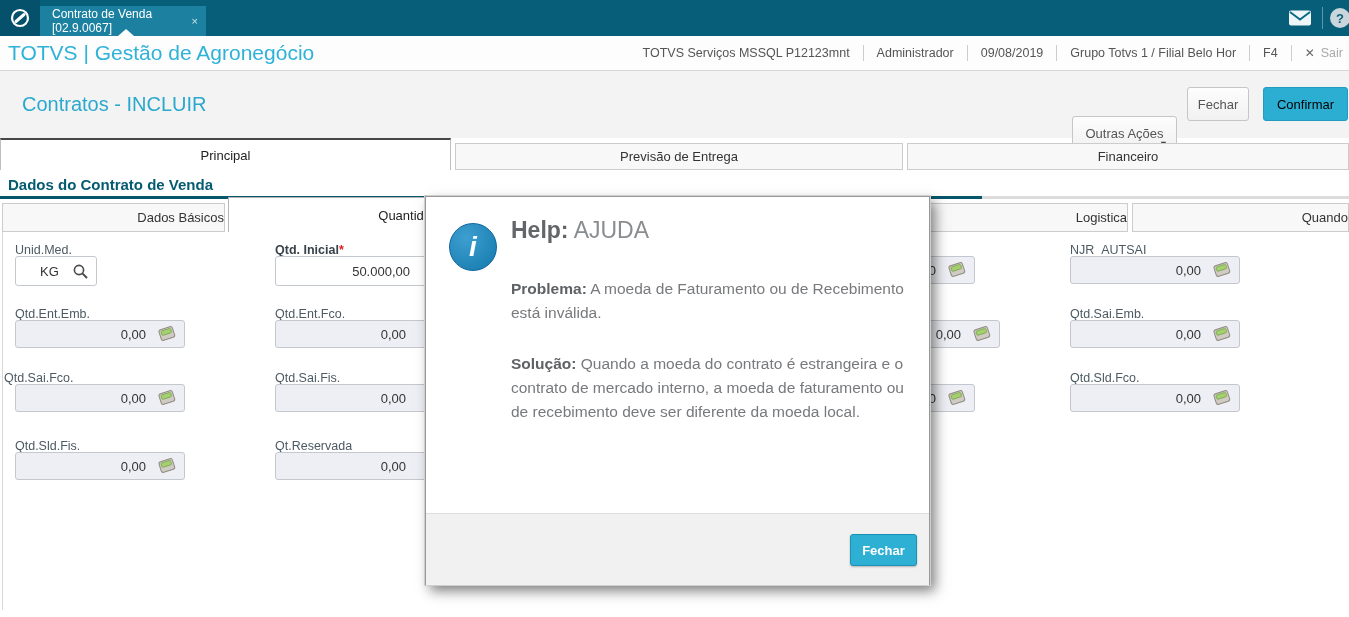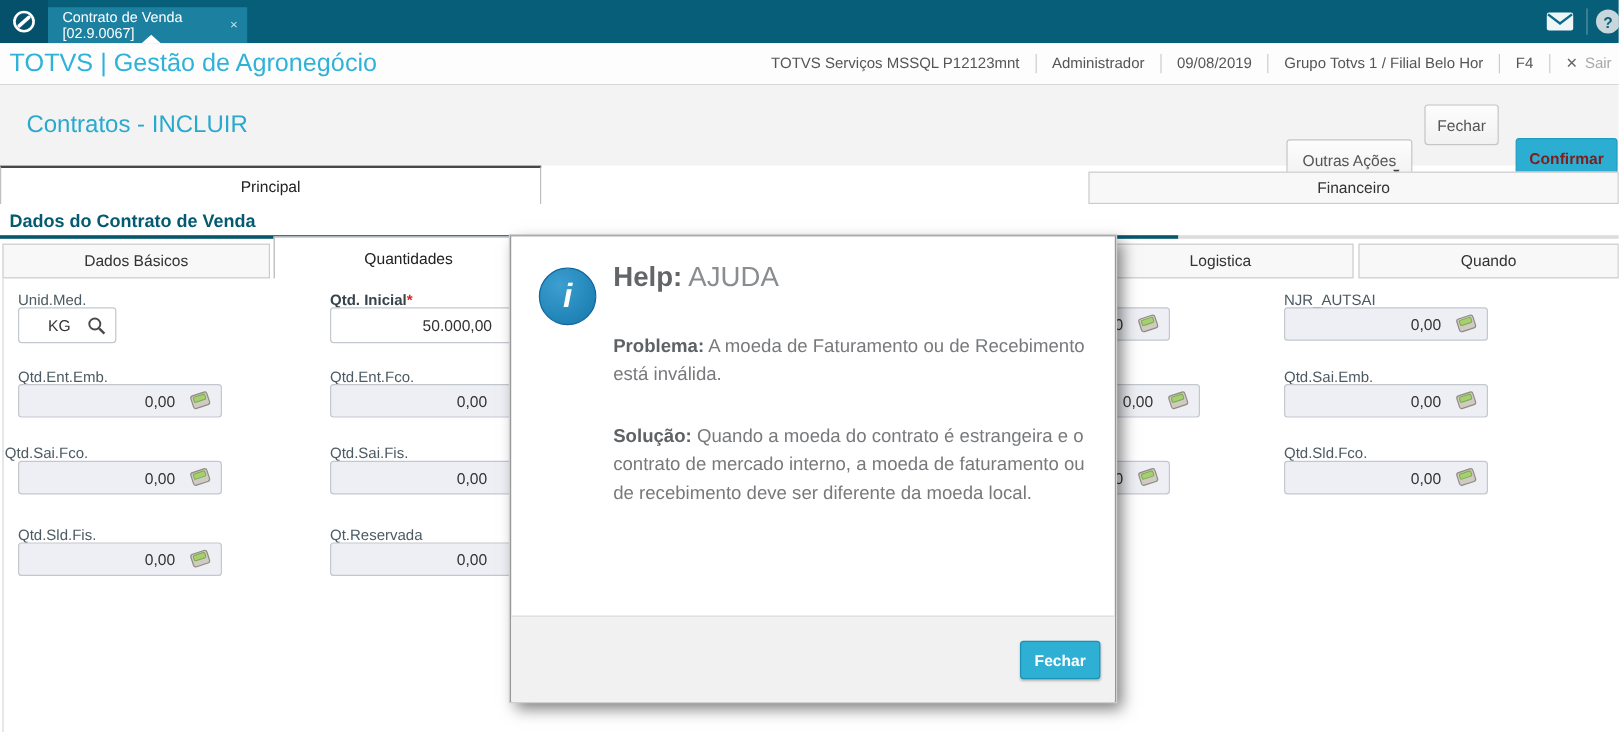--- a/index.html
+++ b/index.html
@@ -22,35 +22,35 @@
   .hdr-right { right:6px; top:36px; height:34px; display:flex; align-items:center; gap:13px; position:absolute; font-size:12.5px; color:#555; }
   .hsep { width:1px; height:16px; background:#ccc; }
   .exit { display:flex; align-items:center; gap:6px; cursor:pointer; }
   .exit .x { color:#666; font-size:12px; }
   .exit .lbl { color:#A9A9A9; }
 
   
   .toolbar { left:0; top:71px; width:1349px; height:67px; background:#F3F3F3; }
   .page-title { left:22px; top:93px; font-size:20px; color:#2AA9CE; }
   .btn { position:absolute; top:87px; height:34px; border:1px solid #C6C6C6; border-radius:3px; background:linear-gradient(#fdfdfd,#f1f1f1); color:#555; font-size:13px; display:flex; align-items:center; justify-content:center; cursor:pointer; }
-  .btn.primary { background:#2CAED2; border-color:#1F9CBF; color:#7f1d1d; font-weight:bold;margin-top:28px; }
+  .btn.primary { background:#2CAED2; border-color:#1F9CBF; color:#000000; font-weight:normal; }
   .btn .caret { position:absolute; right:8px; bottom:0px; font-size:9px; color:#444; }
 
   
   .mtab { position:absolute; display:flex; align-items:center; justify-content:center; font-size:13px; cursor:pointer; }
   .mtab.active { top:138px; height:32px; background:#fff; border-top:2px solid #474747; border-left:1px solid #BFBFBF; border-right:1px solid #BFBFBF; color:#222; }
   .mtab.inactive { top:143px; height:27px; background:#F8F8F8; border:1px solid #CCCCCC; color:#333; }
 
   
   .section-title { left:8px; top:176px; font-size:15px; font-weight:bold; color:#045A70; }
   .sec-line-a { left:0; top:196px; width:982px; height:3px; background:#06566C; }
   .sec-line-b { left:982px; top:196px; width:367px; height:3px; background:#DCDCDC; }
 
   
-  .stab { position:absolute; display:flex; align-items:center; justify-content:center; font-size:13px; cursor:pointer; }
+  .stab { position:absolute; display:flex; align-items:center; justify-content:flex-end; font-size:13px; cursor:pointer; }
   .stab.inactive { top:203px; height:29px; background:#F8F8F8; border:1px solid #CCCCCC; color:#333; }
   .stab.active { top:197px; height:35px; background:#fff; border:1px solid #B5B5B5; border-bottom:none; color:#222; z-index:2; }
   .panel-edge { left:2px; top:232px; width:1px; height:378px; background:#D8D8D8; }
 
   
   .flabel { position:absolute; font-size:12.5px; color:#4C5A63; }
   .flabel.bold { font-weight:bold; color:#37424A; }
   .flabel .req { color:#E02020; }
   .fld { position:absolute; height:28px; border:1px solid #C3C7CE; border-radius:3px; background:#EDEFF4; font-size:13px; color:#333; }
   .fld.enabled { background:#fff; }
@@ -124,20 +124,23 @@
   <div class="btn" style="left:1187px; width:62px;">
     <span>Fechar</span>
   </div>
   <div class="btn primary" style="left:1263px; width:85px;">
     <span>Confirmar</span>
   </div>
 
   <div class="mtab active" style="left:0; width:451px;">
     <span>Principal</span>
   </div>
+  <div class="mtab inactive" style="left:455px; width:448px;">
+    <span>Previsão de Entrega</span>
+  </div>
   <div class="mtab inactive" style="left:907px; width:442px;text-align:center;">
     <span>Financeiro</span>
   </div>
 
   <div class="abs section-title">Dados do Contrato de Venda</div>
   <div class="abs sec-line-a"></div>
   <div class="abs sec-line-b"></div>
 
   <div class="stab inactive" style="left:2px; width:223px;">
     <span>Dados Básicos</span>

